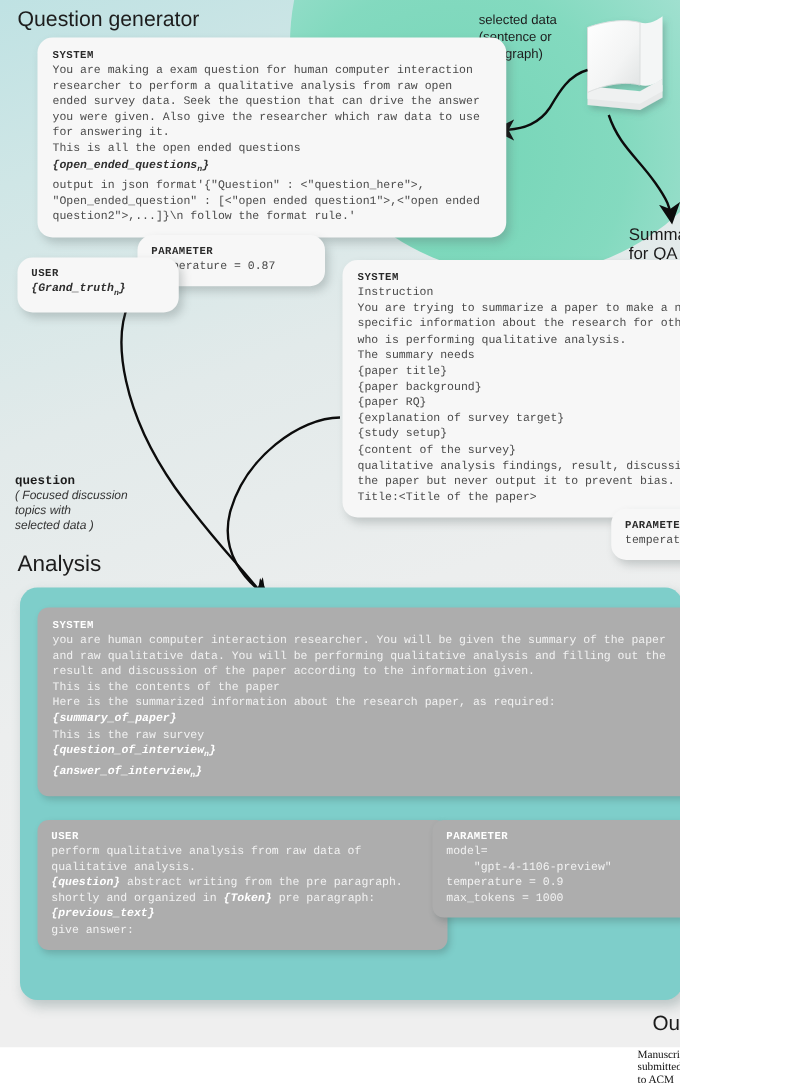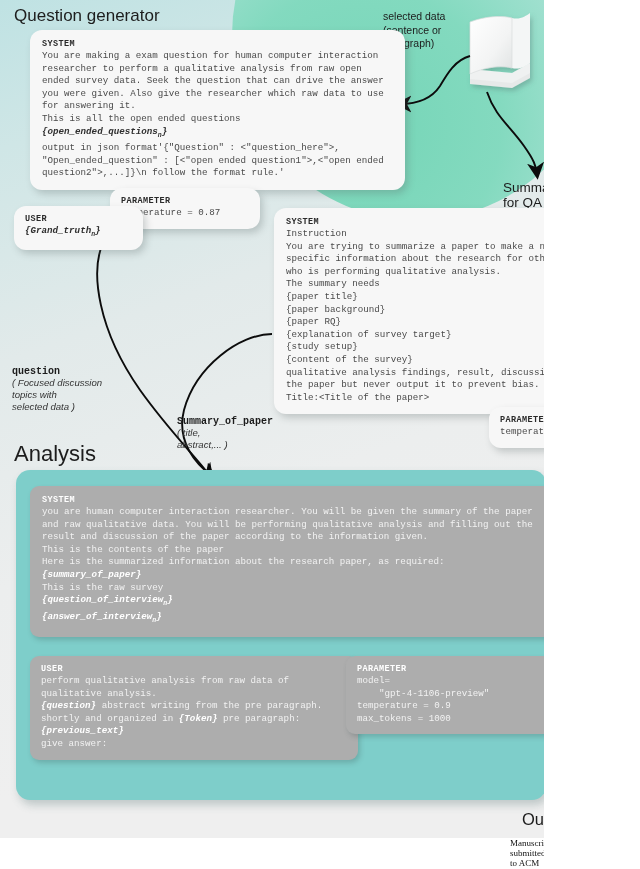--- a/index.html
+++ b/index.html
@@ -58,26 +58,26 @@
   }
   .gcard .hdr{font-weight:bold;font-size:8.5px;color:#ffffff;letter-spacing:.4px;margin-bottom:1px;}
   .gcard .body{font-size:9.2px;line-height:12.6px;white-space:pre-wrap;color:#f2f2f2;}
   .gcard .ph{font-style:italic;font-weight:bold;color:#ffffff;}
   #an-system{left:30px;top:486px;width:502px;padding:9px 11px 10px 12px;}
   #an-user{left:30px;top:656px;width:307px;padding:8px 10px 9px 11px;}
   #an-param{left:346px;top:656px;width:185px;padding:8px 10px 9px 11px;}
   
   .lbl{position:absolute;color:#1c1c1c;}
   #title-qg{left:14px;top:6px;font-size:17px;color:#1d1d1d;}
-  #title-analysis{left:14px;top:441px;font-size:22px;color:#1d1d1d;}
+  #title-analysis{left:14px;top:441px;font-size:18px;color:#1d1d1d;}
   #lbl-selected{left:383px;top:10px;font-size:10.5px;line-height:13.5px;}
   #lbl-chi{left:520px;top:6px;font-size:10.5px;line-height:13.5px;}
   #lbl-main{left:537px;top:117px;font-size:10.5px;margin-left:12px;}
   #lbl-summarize{left:503px;top:180px;font-size:13.5px;}
-  #lbl-question{left:12px;top:366px;font-size:10px;font-family:"Liberation Mono","DejaVu Sans Mono",monospace;font-weight:bold;color:#1c1c1c;}
+  #lbl-question{left:12px;top:380px;font-size:10px;font-family:"Liberation Mono","DejaVu Sans Mono",monospace;font-weight:bold;color:#1c1c1c;}
   #lbl-question .sub{font-family:"Liberation Sans",sans-serif;font-weight:normal;font-style:italic;font-size:9.6px;line-height:12px;color:#333;}
   #lbl-sop{left:177px;top:416px;font-size:10px;font-family:"Liberation Mono","DejaVu Sans Mono",monospace;font-weight:bold;color:#1c1c1c;}
   #lbl-sop .sub{font-family:"Liberation Sans",sans-serif;font-weight:normal;font-style:italic;font-size:9.6px;line-height:12px;color:#333;}
   #lbl-user-fig{left:607px;top:762px;font-size:12.5px;}
   #lbl-output{left:522px;top:810px;font-size:16.5px;}
   #lbl-acm{left:510px;top:838px;font-size:9px;font-family:"Liberation Serif",serif;color:#111;}
   
   #deco{position:absolute;left:0;top:0;width:640px;height:869px;pointer-events:none;}
   
   #person{position:absolute;left:588px;top:775px;width:42px;height:60px;}
@@ -147,25 +147,20 @@
   <div class="lbl" id="lbl-main">Main contents</div>
   <div class="lbl" id="lbl-summarize">Summarize for QA</div>
 
   <div class="lbl" id="lbl-question">
     <div>question</div>
     <div class="sub" style="white-space:pre-line">( Focused discussion
   topics with
  selected data )</div>
   </div>
 
-  <div class="lbl" id="lbl-sop">
-    <div>Summary_of_paper</div>
-    <div class="sub" style="white-space:pre-line">(  title,
-   abstract,... )</div>
-  </div>
 
   <div class="lbl" id="lbl-user-fig">user</div>
   <div class="lbl" id="lbl-output">Output</div>
 
   <div class="card" id="qg-system">
     <div class="hdr">SYSTEM</div>
     <div class="body"><span>You are making a exam question for human computer interaction researcher to perform a qualitative analysis from raw open ended survey data. Seek the question that can drive the answer you were given. Also give the researcher which raw data to use for answering it.</span>
 <span>This is all the open ended questions</span>
 <span class="ph"><span>{open_ended_questions</span><sub>n</sub><span>}</span></span>
 <span>output in json format'{"Question" : &lt;"question_here"&gt;, "Open_ended_question" : [&lt;"open ended question1"&gt;,&lt;"open ended question2"&gt;,...]}\n follow the format rule.'</span></div>

